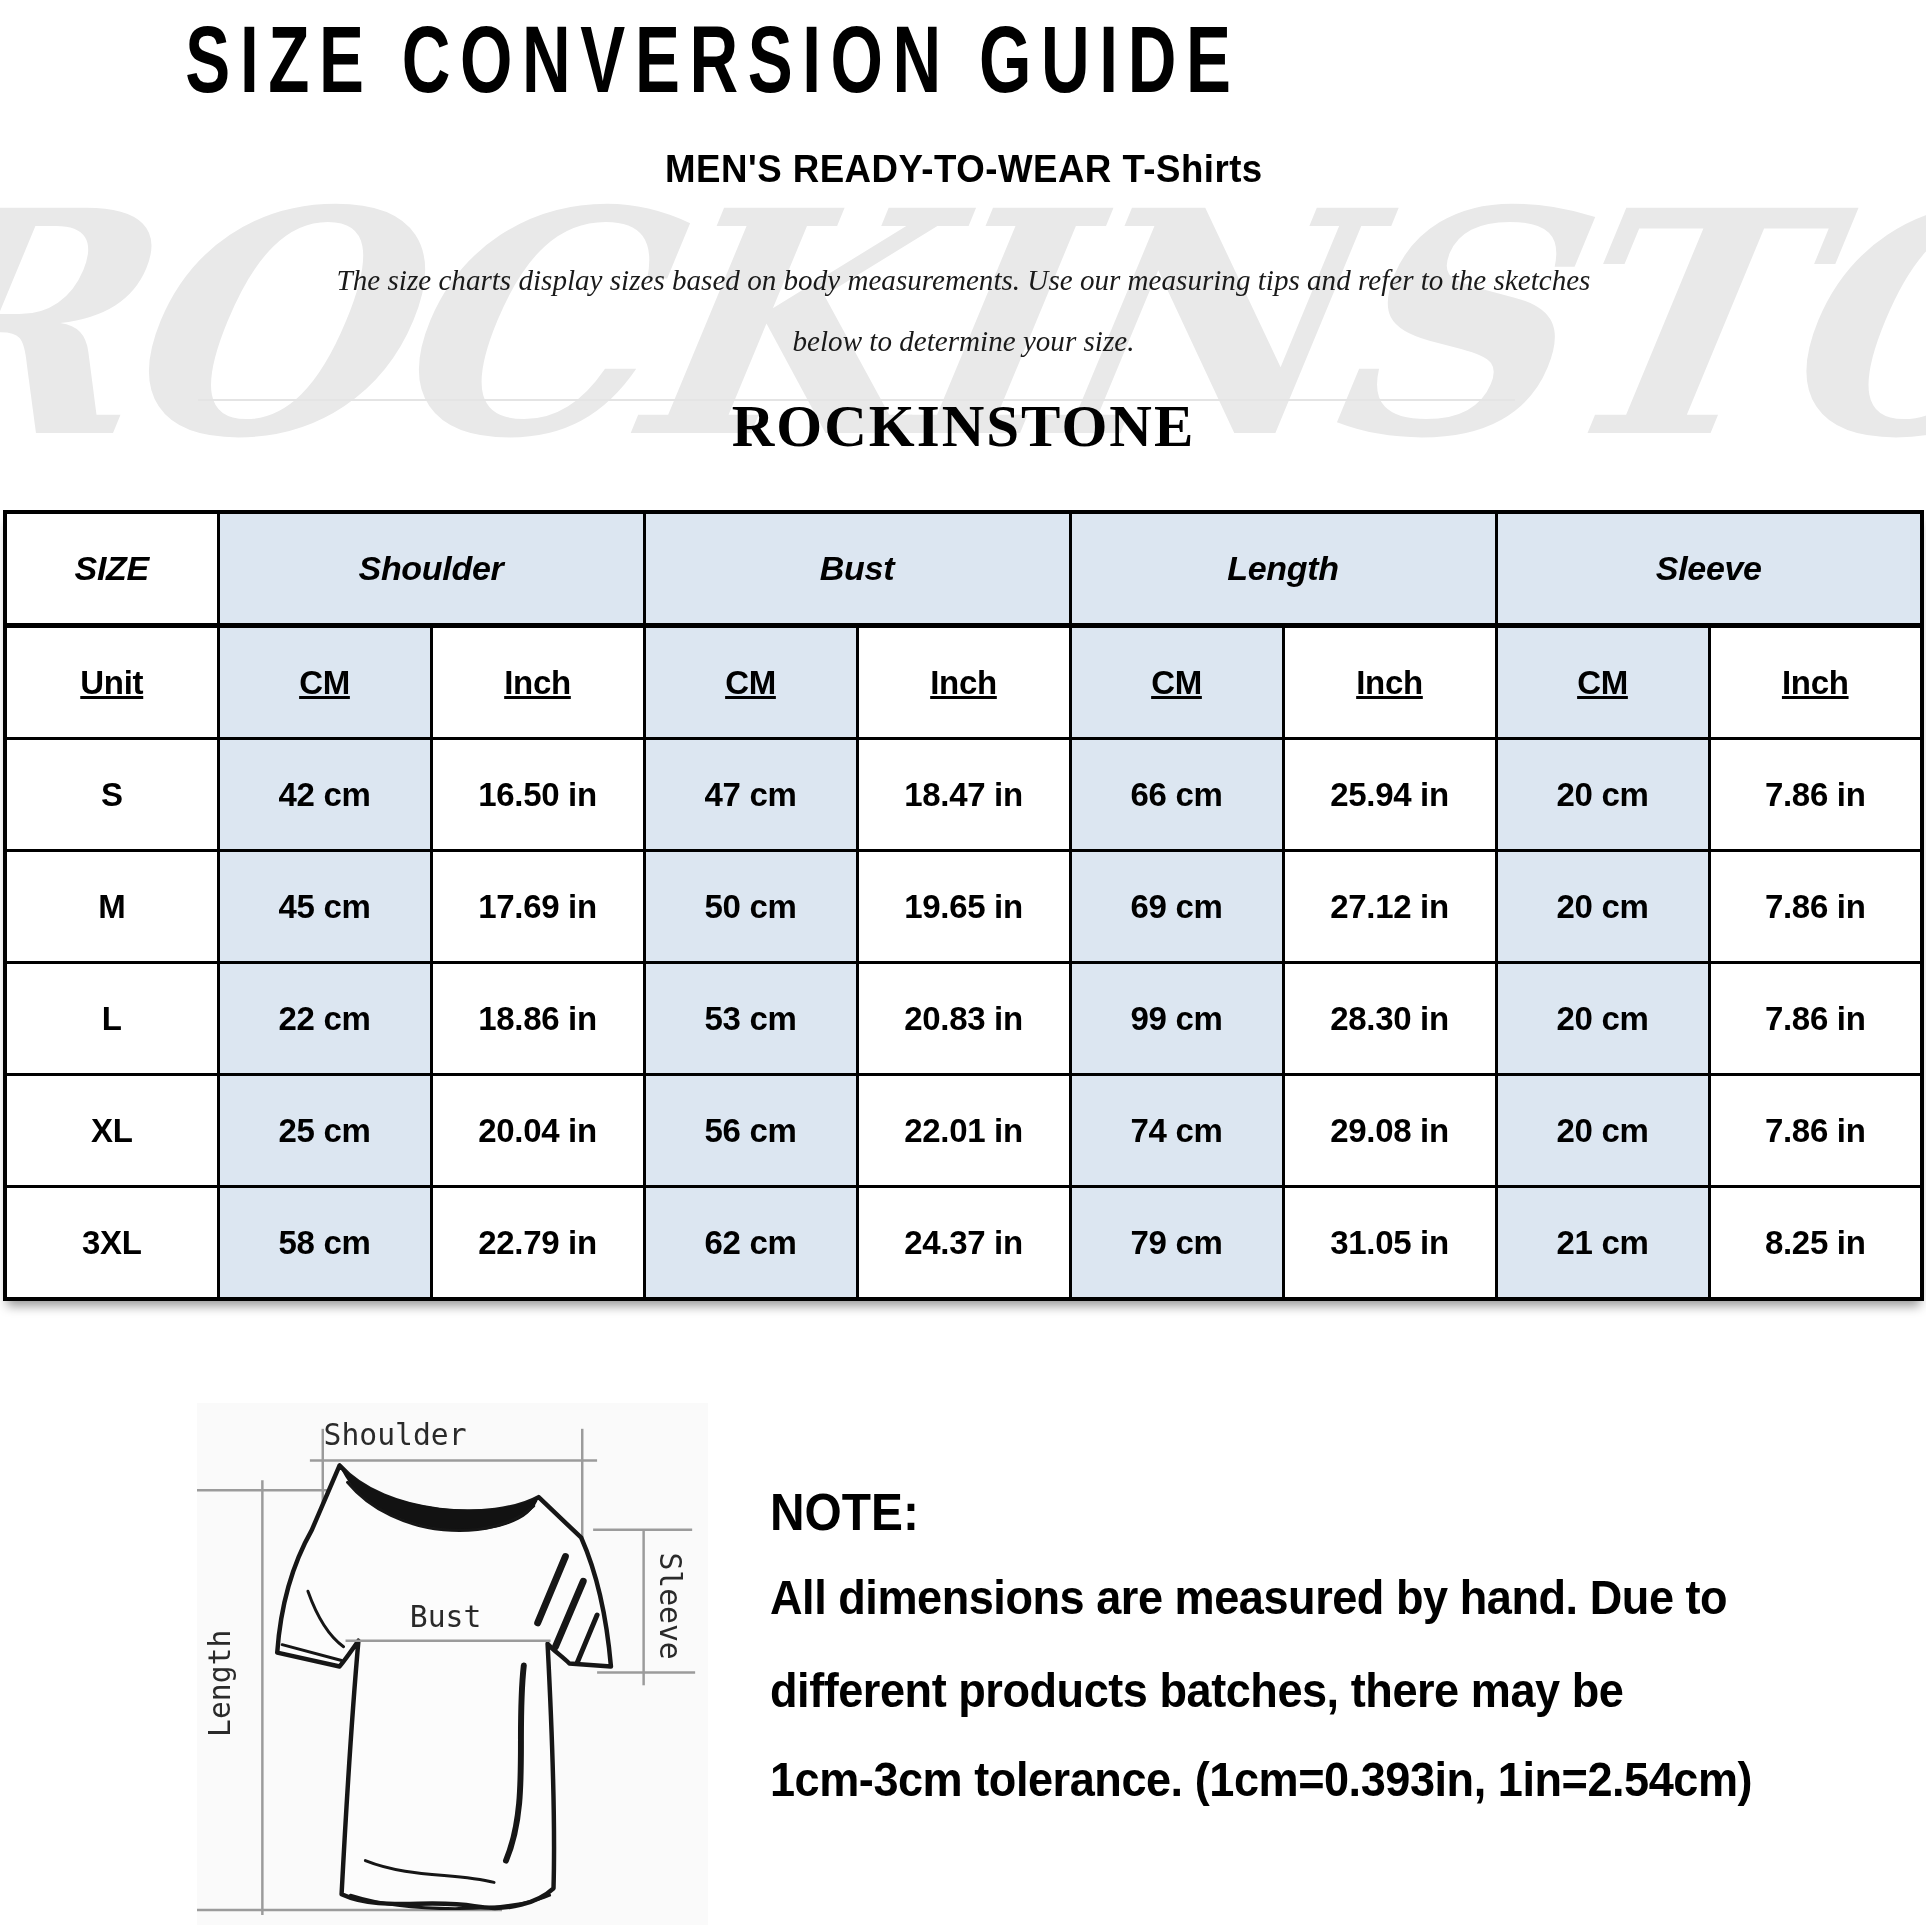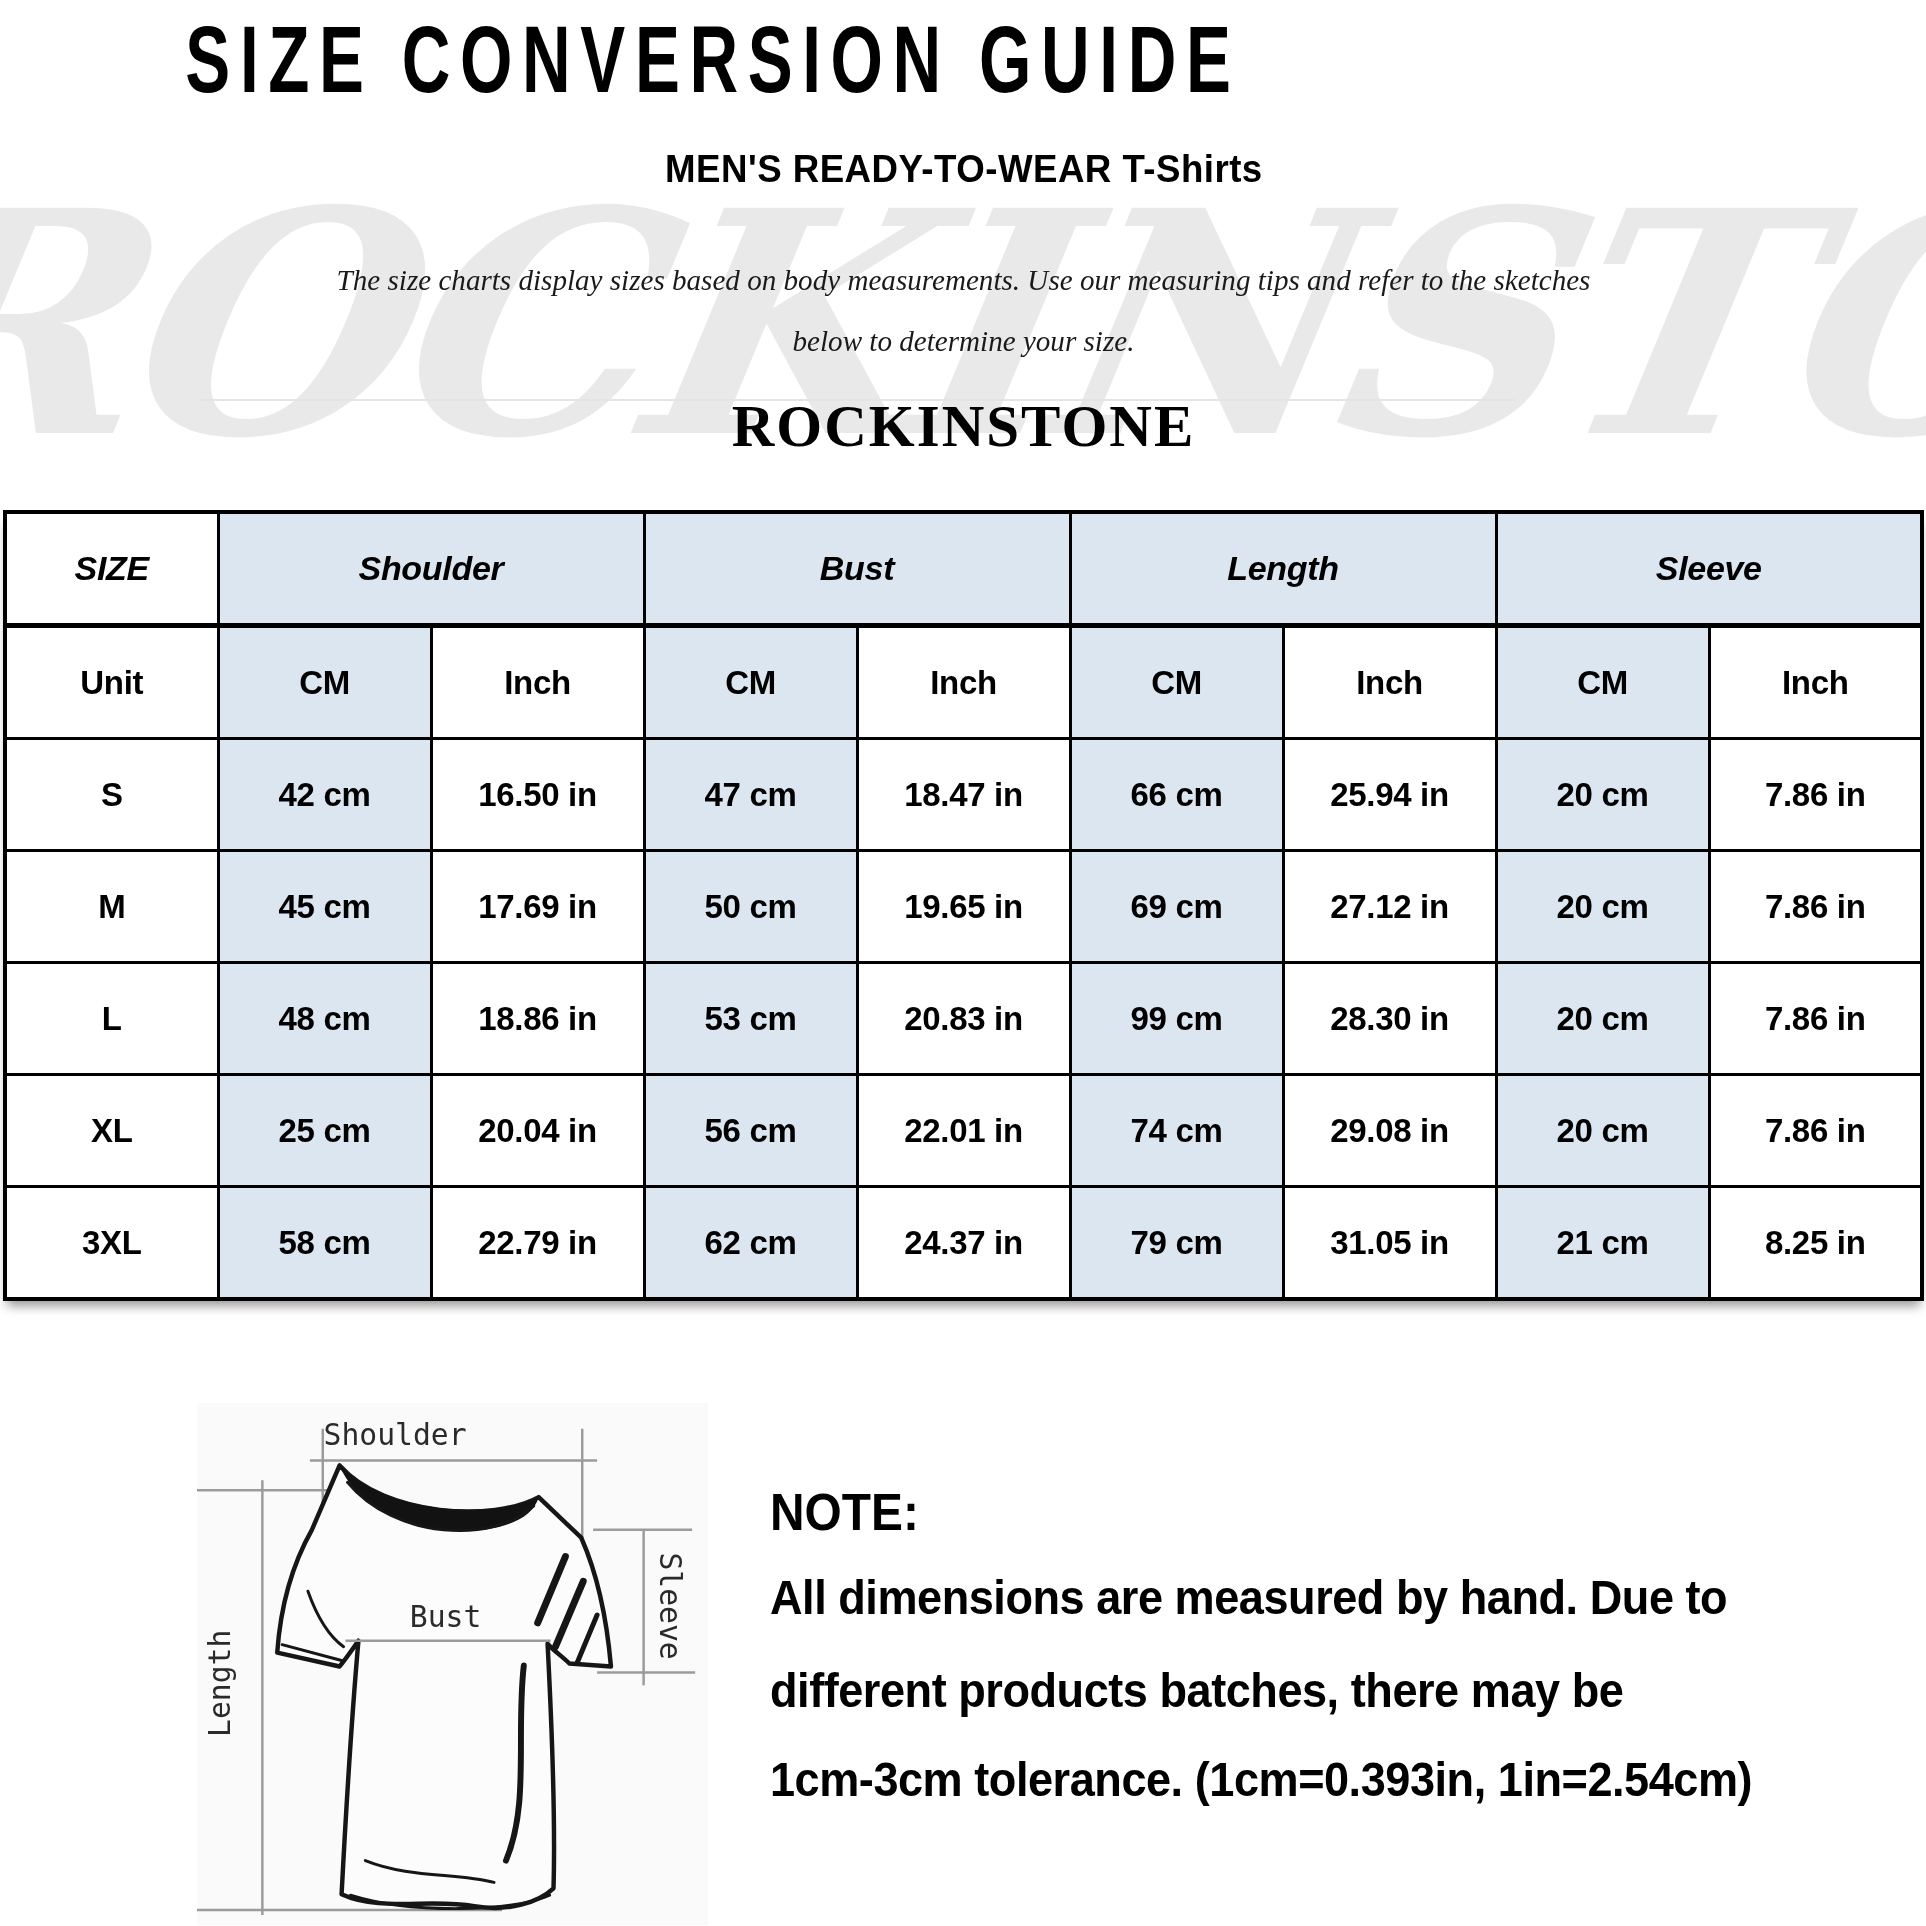--- a/index.html
+++ b/index.html
@@ -43,21 +43,21 @@
     border:4px solid var(--table-border,#000);
     box-shadow:0 9px 10px -4px rgba(0,0,0,0.40);
   }
   .size-table th,.size-table td{
     border:3px solid var(--table-border,#000);
     height:109px;padding:0;text-align:center;vertical-align:middle;
     font-weight:700;letter-spacing:-0.3px;background:#fff;
   }
   .size-table col.c-size{width:213px;}
   tr.grp-row th{font-size:34px;border-bottom-width:5px;font-style:italic;}
-  tr.unit-row th{font-size:33px;}
+  tr.unit-row th{font-size:33px;text-decoration:underline;}
   .size-table td{font-size:33px;}
   .c-blue{background:var(--cell-blue,#dce6f1) !important;}
   
   .diagram{position:absolute;left:197px;top:1403px;width:511px;height:522px;z-index:2;}
   .diagram svg{width:100%;height:100%;display:block;}
   .dim{stroke:#9b9b9b;stroke-width:2.5;fill:none;}
   .shirt{fill:#fcfcfc;stroke:#161616;stroke-width:4.5;stroke-linejoin:round;stroke-linecap:round;}
   .ink{fill:none;stroke:#161616;stroke-linecap:round;}
   .lbl{font-family:"DejaVu Sans Mono",monospace;font-size:30px;fill:#2a2a2a;}
   
@@ -138,21 +138,21 @@
       <td>17.69 in</td>
       <td class="c-blue">50 cm</td>
       <td>19.65 in</td>
       <td class="c-blue">69 cm</td>
       <td>27.12 in</td>
       <td class="c-blue">20 cm</td>
       <td>7.86 in</td>
     </tr>
     <tr>
       <td>L</td>
-      <td class="c-blue">48 cm</td>
+      <td class="c-blue">22 cm</td>
       <td>18.86 in</td>
       <td class="c-blue">53 cm</td>
       <td>20.83 in</td>
       <td class="c-blue">99 cm</td>
       <td>28.30 in</td>
       <td class="c-blue">20 cm</td>
       <td>7.86 in</td>
     </tr>
     <tr>
       <td>XL</td>

